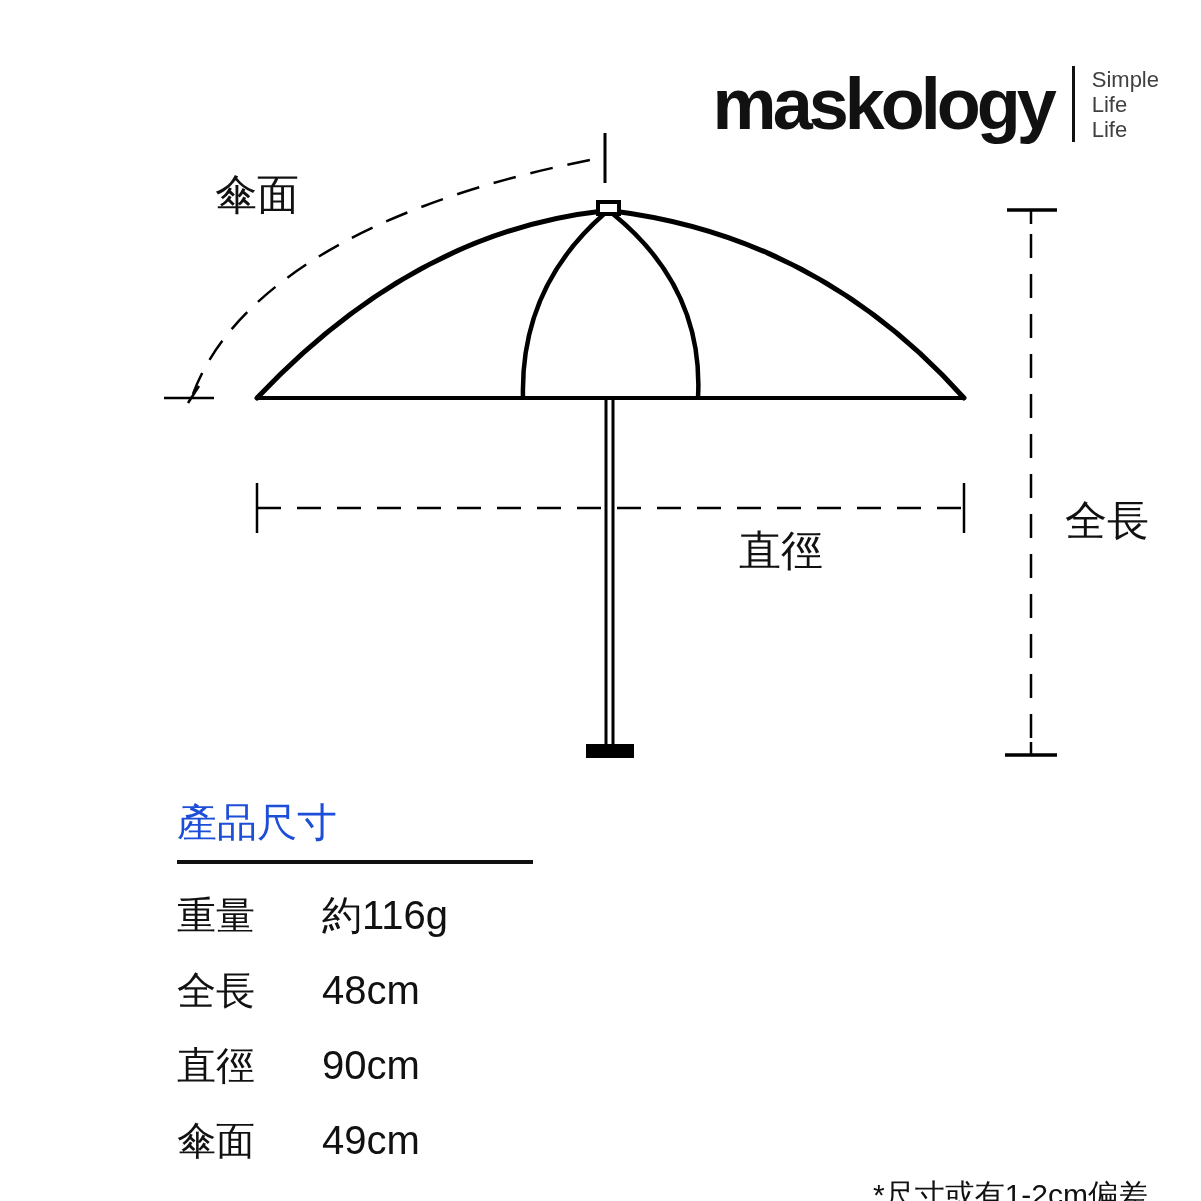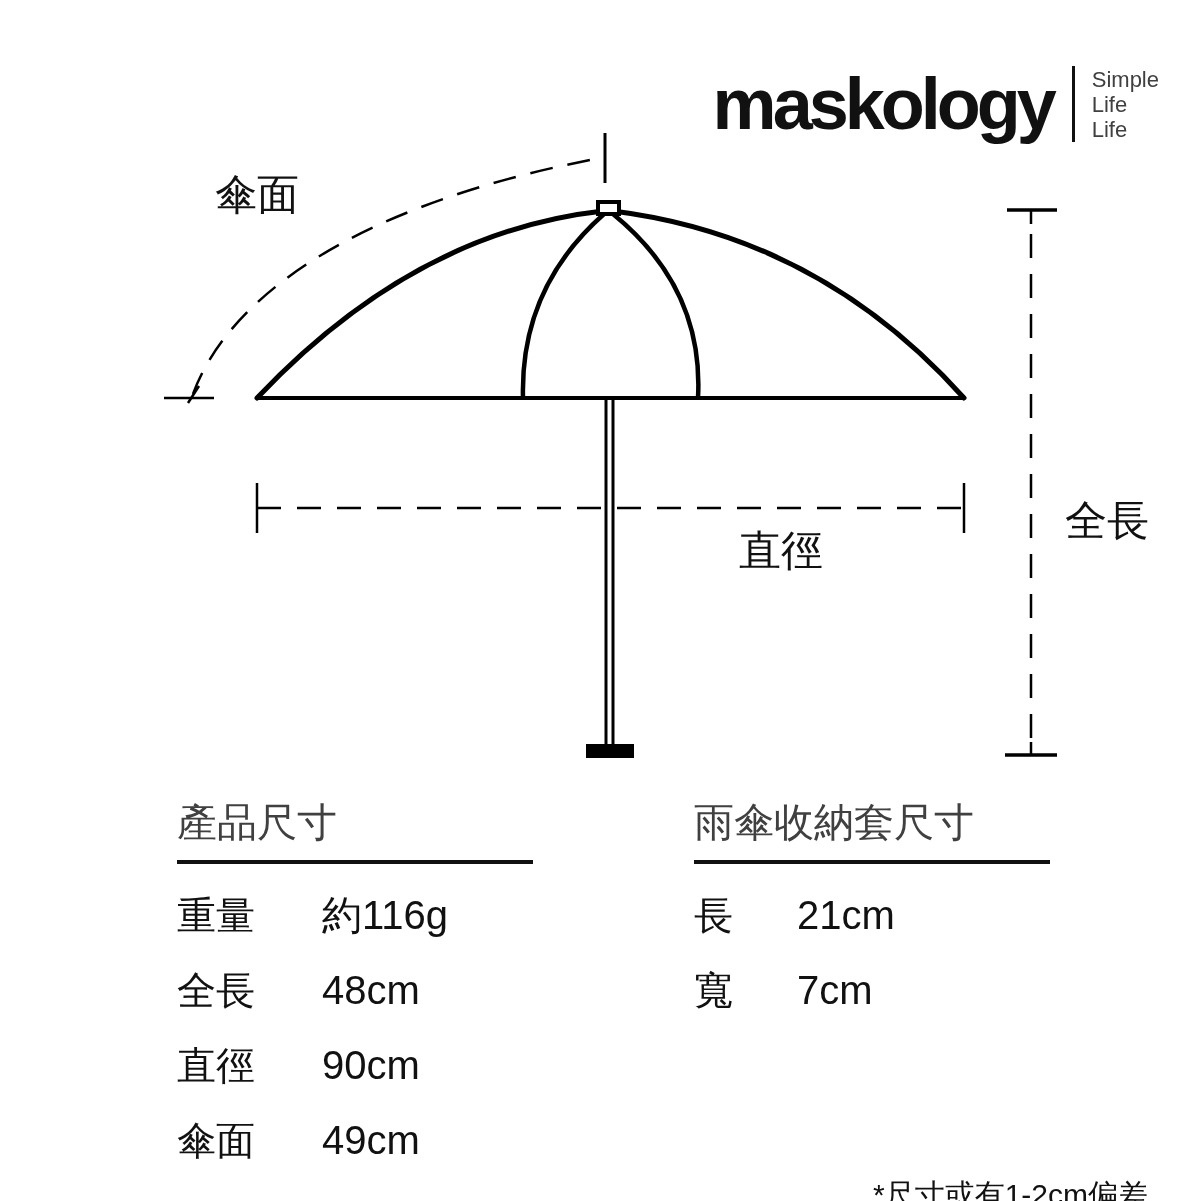--- a/index.html
+++ b/index.html
@@ -36,21 +36,21 @@
     position:absolute; font-size:42px; color:#111; line-height:1.1;
     white-space:nowrap;
   }
   .label-canopy { left:203px; top:172px; }
   .label-diameter { left:727px; top:528px; }
   .label-length { left:1053px; top:498px; }
   
   .spec-table { position:absolute; top:798px; }
   .spec-table.product { left:165px; width:356px; }
   .spec-table.pouch { left:682px; width:356px; }
-  .spec-title { font-size:40px; font-weight:500; color:#404040; line-height:48px; }
+  .spec-title { font-size:40px; font-weight:500; color:#1d4ed8; line-height:48px; }
   .spec-rule { height:4px; background:#111; margin-top:14px; }
   .spec-rows { margin-top:14px; }
   .spec-row { display:flex; height:75px; align-items:center; }
   .spec-row .lbl { font-size:39px; color:#111; }
   .product .lbl { width:145px; }
   .pouch .lbl { width:103px; }
   .spec-row .val { font-size:40px; color:#111; }
   
   .footnote {
     position:absolute; left:861px; top:1175px;
@@ -124,30 +124,16 @@
         <div class="lbl">直徑</div>
         <div class="val">90cm</div>
       </div>
       <div class="spec-row">
         <div class="lbl">傘面</div>
         <div class="val">49cm</div>
       </div>
     </div>
   </div>
 
-  <div class="spec-table pouch">
-    <div class="spec-title">雨傘收納套尺寸</div>
-    <div class="spec-rule"></div>
-    <div class="spec-rows">
-      <div class="spec-row">
-        <div class="lbl">長</div>
-        <div class="val">21cm</div>
-      </div>
-      <div class="spec-row">
-        <div class="lbl">寬</div>
-        <div class="val">7cm</div>
-      </div>
-    </div>
-  </div>
 
   <div class="footnote">*尺寸或有1-2cm偏差</div>
 
 </div>
 
 </body></html>

